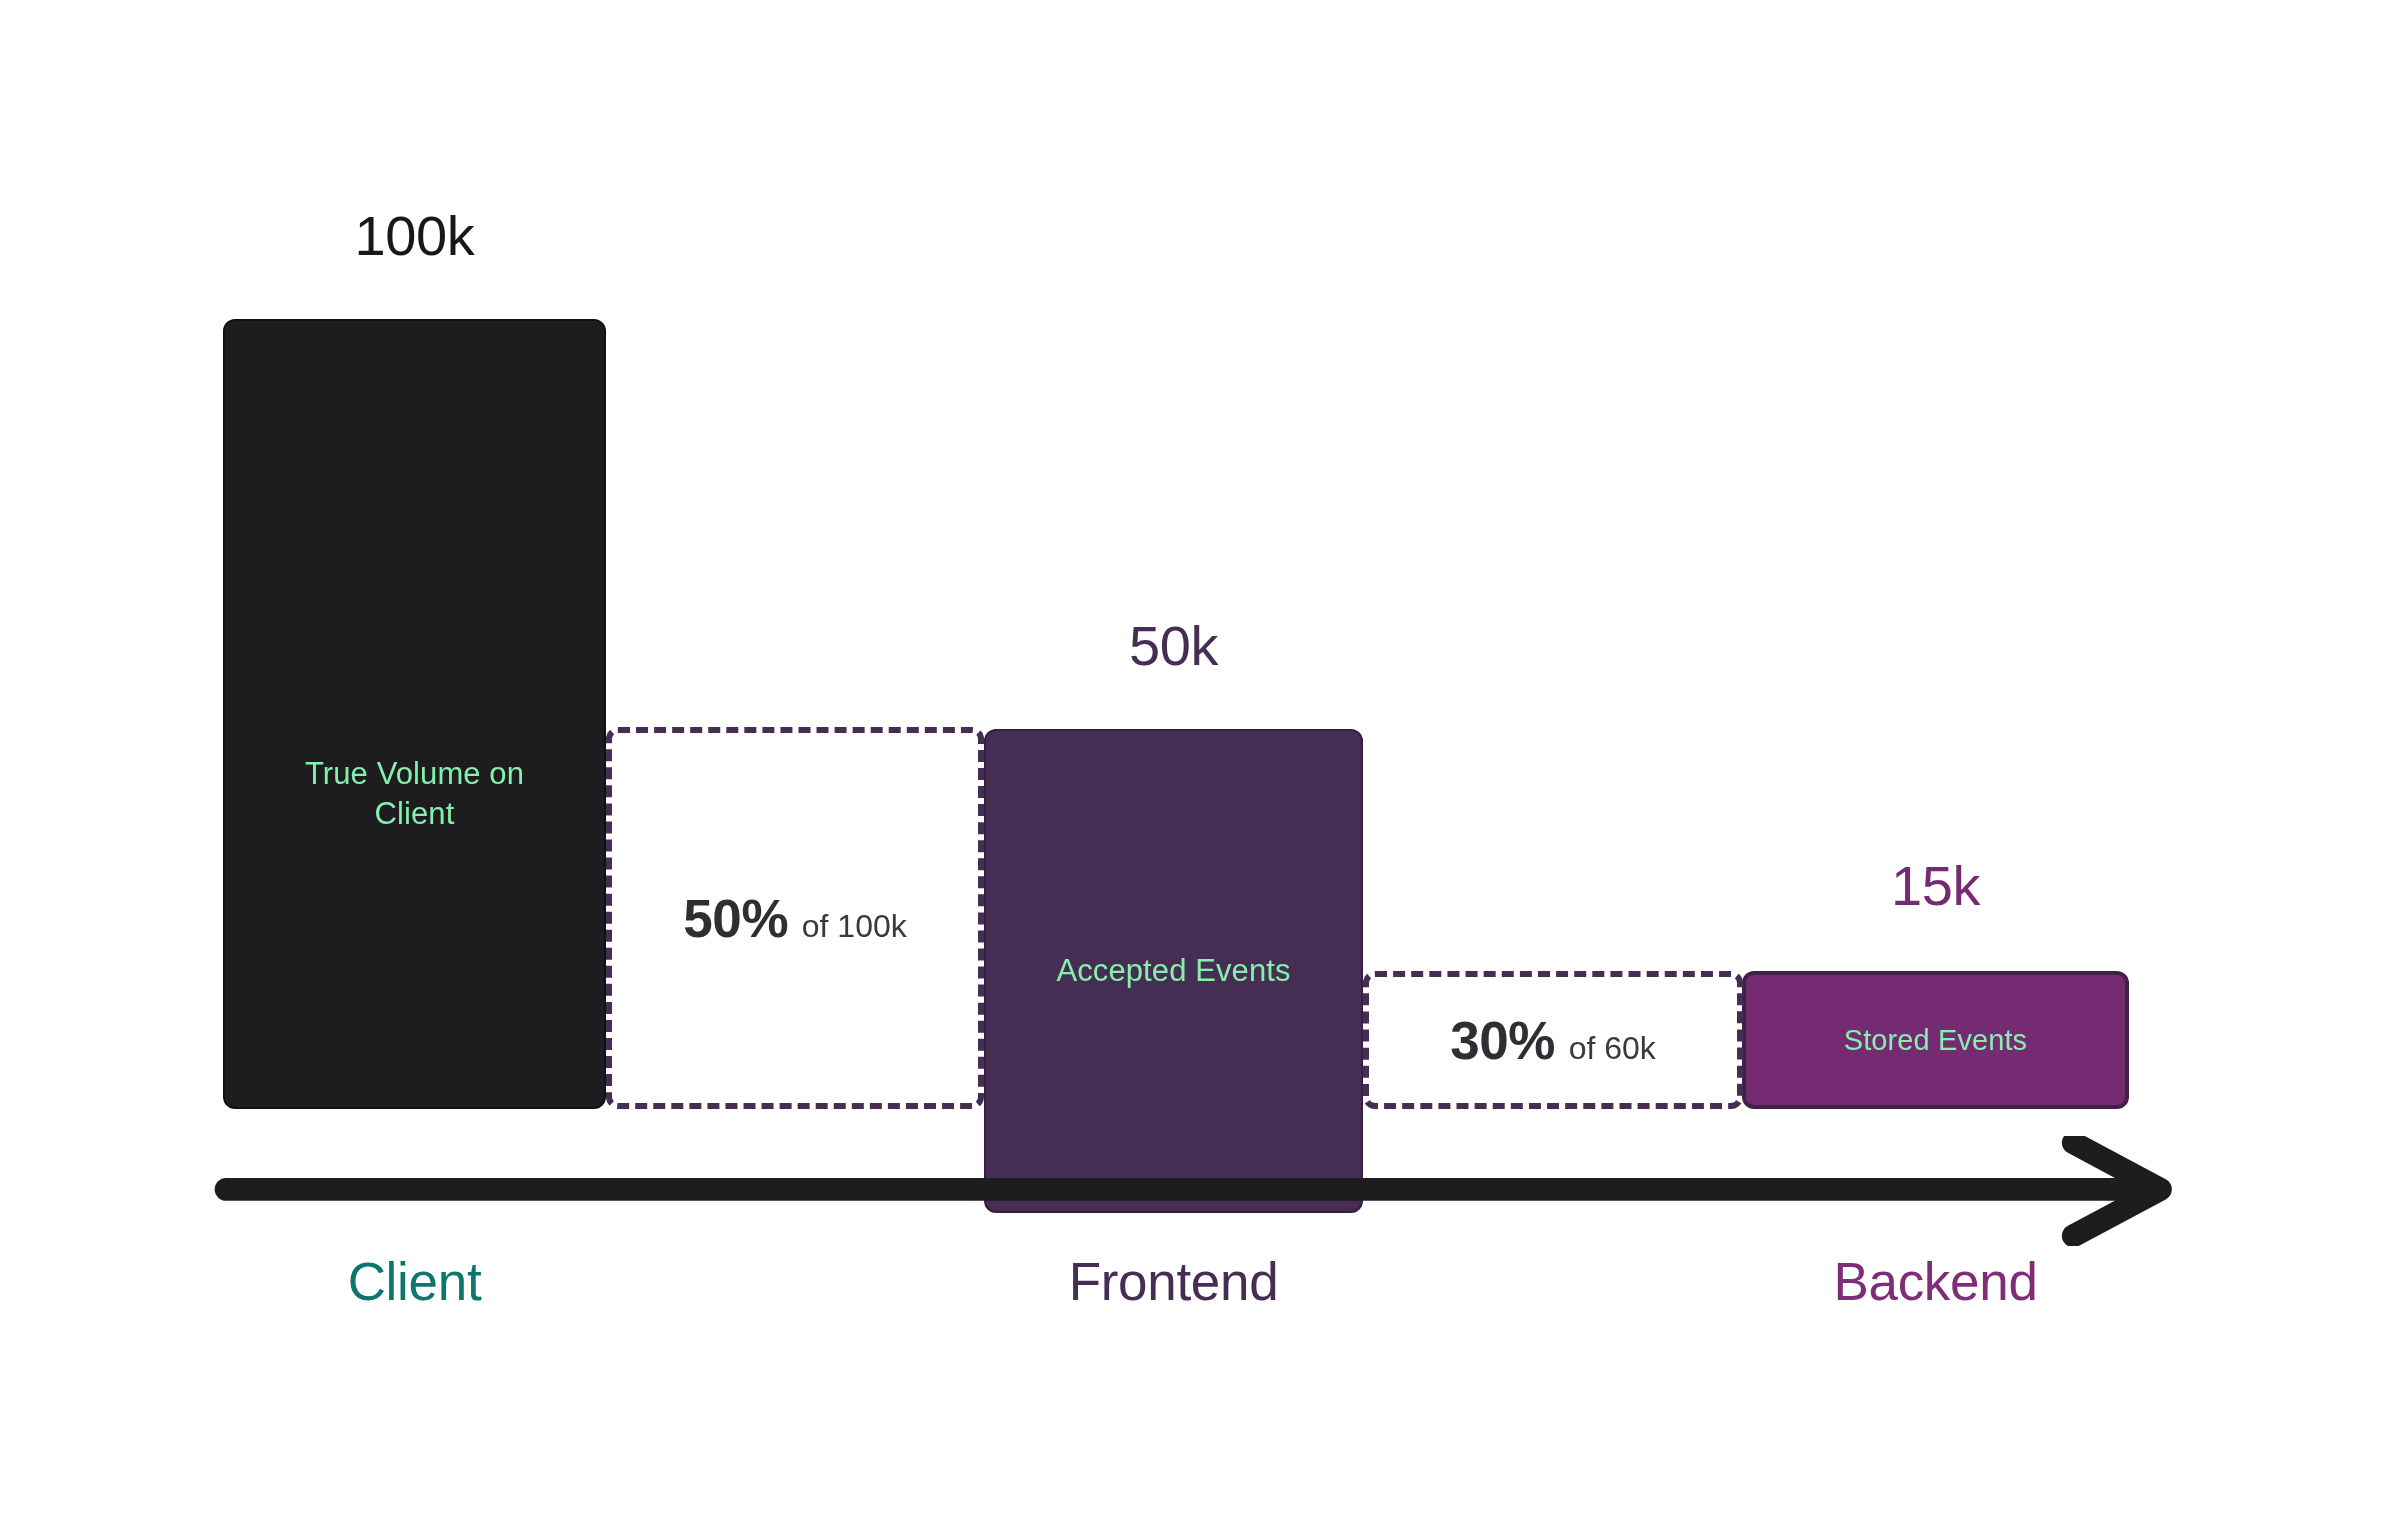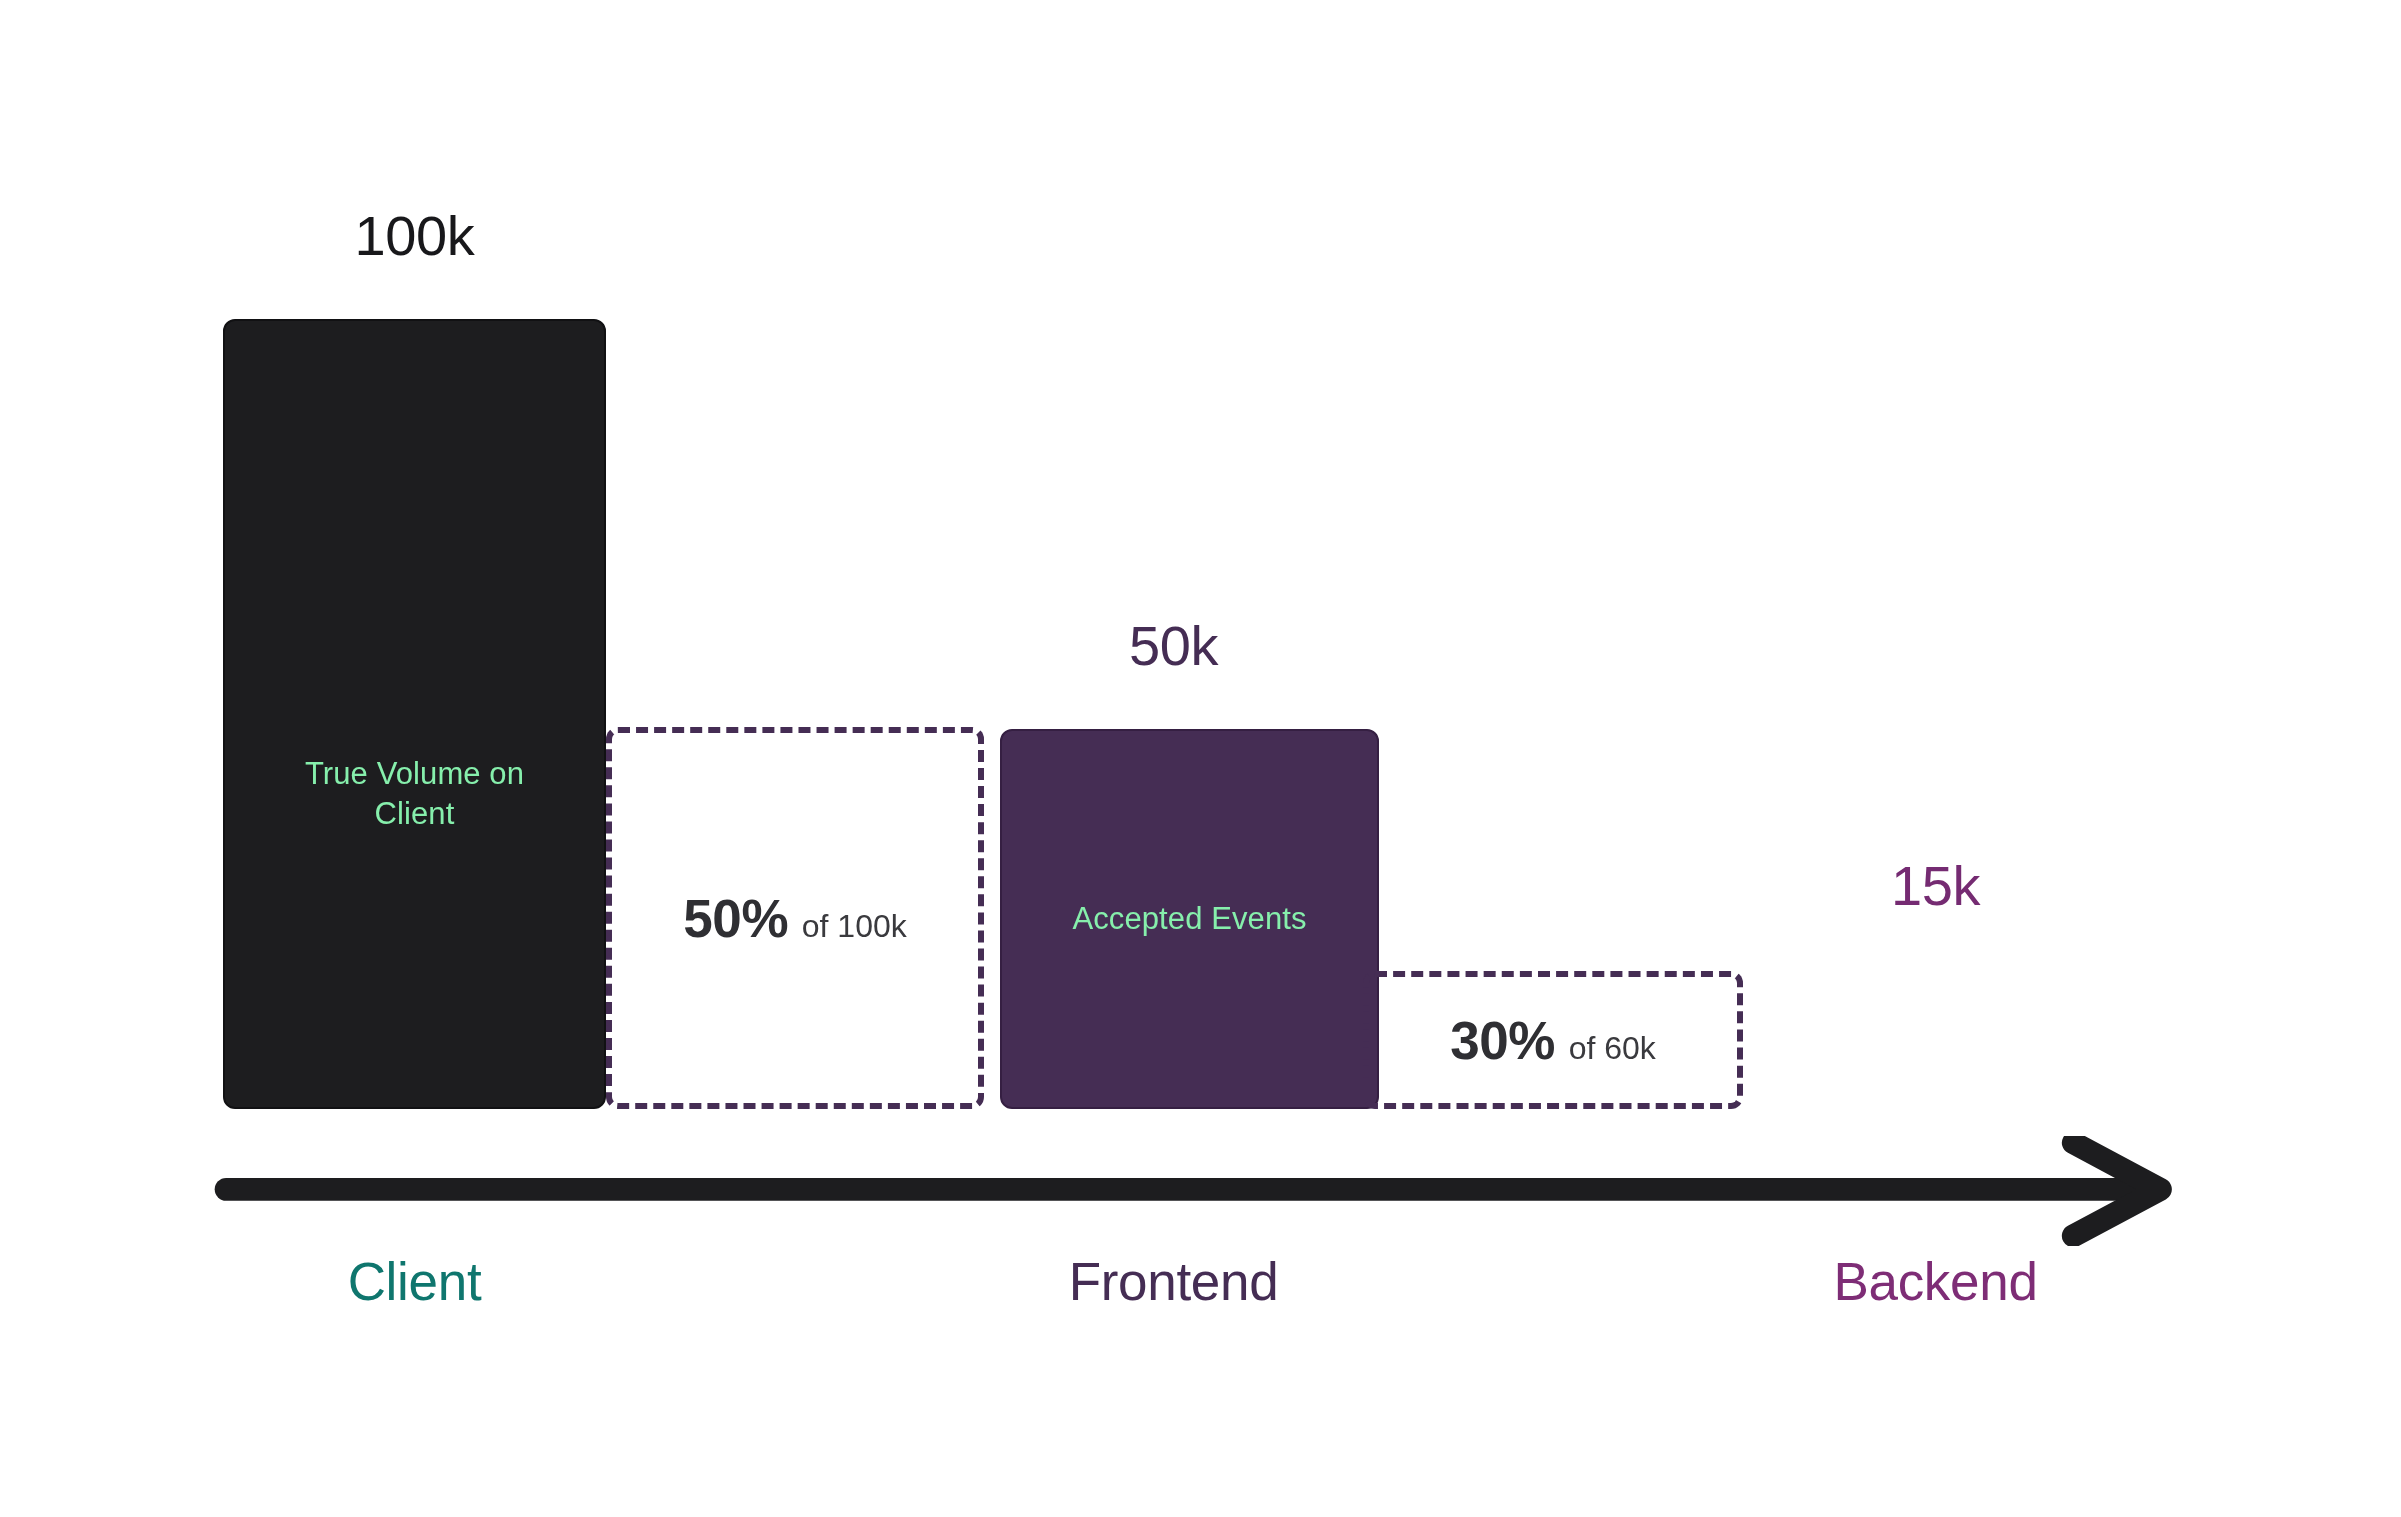--- a/index.html
+++ b/index.html
@@ -39,24 +39,23 @@
     width: 383px;
     height: 790px;
     background: #1d1d1f;
     border: 2.5px solid #111113;
   }
 
   .bar-frontend {
     left: 984px;
     top: 729px;
     width: 379px;
-    height: 380px;
+    height: 484px;
     background: #452D54;
     border: 2.5px solid #351f42;
-    margin-left: 16px;
   }
 
   .bar-backend {
     left: 1742px;
     top: 971px;
     width: 387px;
     height: 138px;
     background: #752B72;
     border: 4.2px solid #3E2347;
   }
@@ -180,20 +179,23 @@
   <div class="value-label value-backend">15k</div>
 
   <div class="bar bar-client">
     <div class="bar-label">True Volume on Client</div>
   </div>
 
   <div class="bar bar-frontend">
     <div class="bar-label">Accepted Events</div>
   </div>
 
+  <div class="bar bar-backend">
+    <div class="bar-label">Stored Events</div>
+  </div>
 
   <div class="dropbox dropbox-1">
     <div class="drop-text">
       <span class="drop-pct">50%</span>
       <span class="drop-of">of 100k</span>
     </div>
   </div>
 
   <div class="dropbox dropbox-2">
     <div class="drop-text">

